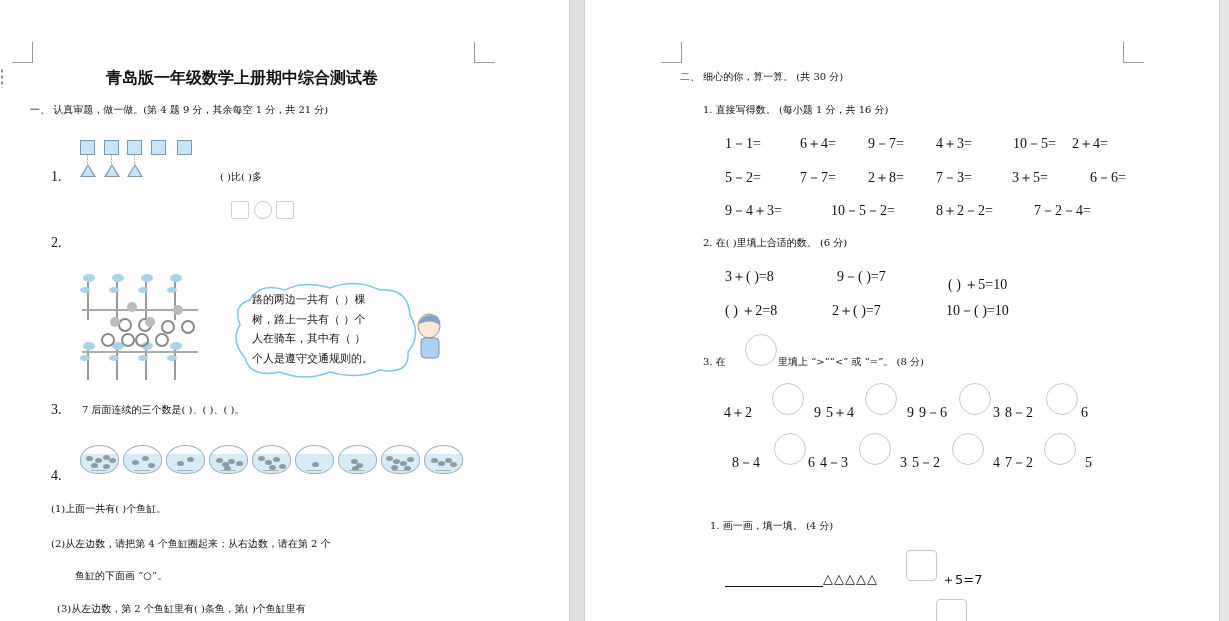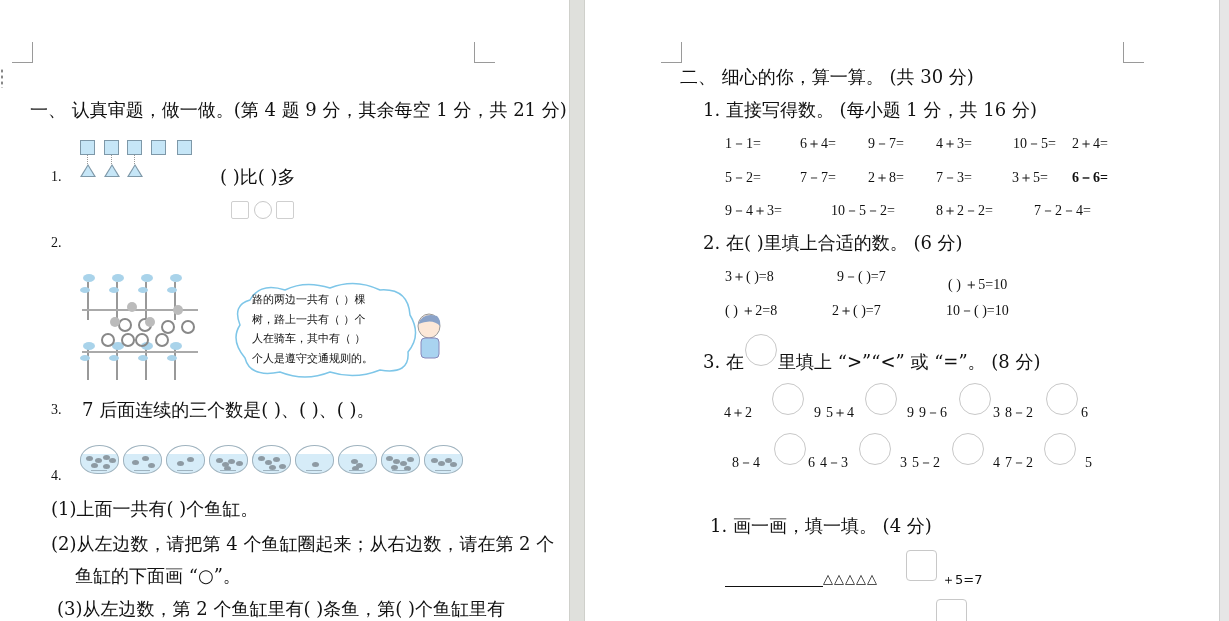--- a/index.html
+++ b/index.html
@@ -12,21 +12,21 @@
   .page { position:absolute; top:0; height:621px; background:#fff; overflow:hidden; }
   #page-left { left:0; width:569px; }
   #page-right { left:585px; width:634px; }
   .gap { position:absolute; top:0; left:569px; width:16px; height:621px; background:#dfe0dc; border-left:1px solid #cfd0cb; border-right:1px solid #cfd0cb; box-sizing:border-box; }
   .scroll-strip { position:absolute; top:0; left:1219px; width:10px; height:621px; background:#e6e6e6; border-left:1px solid #cfcfcf; box-sizing:border-box; }
   .corner { position:absolute; width:20px; height:20px; border-color:#9a9a9a; border-style:solid; border-width:0; }
   .corner.tl { border-right-width:1px; border-bottom-width:1px; }
   .corner.tr { border-left-width:1px; border-bottom-width:1px; }
   .drag-handle { position:absolute; left:0; top:68px; width:4px; height:20px;
     background-image:radial-gradient(#888 1px, transparent 1.2px); background-size:4px 6px; }
-  .t { position:absolute; white-space:nowrap; font-size:18px; line-height:18px; }
+  .t { position:absolute; white-space:nowrap; font-size:10px; line-height:18px; }
   .title { font-family:"DejaVu Sans", "Liberation Sans", sans-serif; font-weight:bold; font-size:16px; }
   .math { font-family:"Liberation Serif", serif; font-size:14px; }
   .sq { position:absolute; width:13px; height:13px; background:#c6e6f7; border:1px solid #7e98a8; }
   .tri { position:absolute; width:0; height:0; border-left:8px solid transparent; border-right:8px solid transparent; border-bottom:13px solid #7e98a8; }
   .tri::after { content:""; position:absolute; left:-6px; top:2px; border-left:6px solid transparent; border-right:6px solid transparent; border-bottom:10px solid #c6e6f7; }
   .dotline { position:absolute; width:0; height:9px; border-left:1px dotted #999; }
   .bx { position:absolute; width:16px; height:16px; border:1px solid #cfcfcf; border-radius:2px; background:#fff; }
   .circ { position:absolute; border:1px solid #c8c8c8; border-radius:50%; background:#fff; }
   .rbox { position:absolute; width:29px; height:29px; border:1px solid #c8c8c8; border-radius:4px; background:#fff; }
   .bowl { position:absolute; width:37px; height:27px; border:1px solid #9fb3bf; border-radius:50% 50% 45% 45%; background:linear-gradient(#fff 0 28%, #d6ecf8 28% 100%); overflow:hidden; }
@@ -35,20 +35,21 @@
   .underline-blank { position:absolute; height:0; border-bottom:1px solid #111; }
 </style>
 </head>
 <body>
 
 <div class="page" id="page-left">
   <div class="corner tl" style="left:12px;top:42px;"></div>
   <div class="corner tr" style="left:474px;top:42px;"></div>
   <div class="drag-handle"></div>
 
+  <div class="t title" style="left:106px;top:69px;">青岛版一年级数学上册期中综合测试卷</div>
   <div class="t" style="left:30px;top:101px;">一、 认真审题，做一做。(第 4 题 9 分，其余每空 1 分，共 21 分)</div>
 
   <div>
     <div class="sq" style="left:80px;top:140px;"></div>
     <div class="sq" style="left:104px;top:140px;"></div>
     <div class="sq" style="left:127px;top:140px;"></div>
     <div class="sq" style="left:151px;top:140px;"></div>
     <div class="sq" style="left:177px;top:140px;"></div>
     <div class="dotline" style="left:87px;top:155px;"></div>
     <div class="dotline" style="left:111px;top:155px;"></div>
@@ -207,21 +208,21 @@
     <div class="t math" style="left:283px;top:135px;">9－7=</div>
     <div class="t math" style="left:351px;top:135px;">4＋3=</div>
     <div class="t math" style="left:428px;top:135px;">10－5=</div>
     <div class="t math" style="left:487px;top:135px;">2＋4=</div>
 
     <div class="t math" style="left:140px;top:169px;">5－2=</div>
     <div class="t math" style="left:215px;top:169px;">7－7=</div>
     <div class="t math" style="left:283px;top:169px;">2＋8=</div>
     <div class="t math" style="left:351px;top:169px;">7－3=</div>
     <div class="t math" style="left:427px;top:169px;">3＋5=</div>
-    <div class="t math" style="left:487px;top:169px;font-weight:bold;">6－6=</div>
+    <div class="t math" style="left:505px;top:169px;">6－6=</div>
 
     <div class="t math" style="left:140px;top:202px;">9－4＋3=</div>
     <div class="t math" style="left:246px;top:202px;">10－5－2=</div>
     <div class="t math" style="left:351px;top:202px;">8＋2－2=</div>
     <div class="t math" style="left:449px;top:202px;">7－2－4=</div>
   </div>
 
   <div class="t" style="left:118px;top:234px;">2. 在(      )里填上合适的数。 (6 分)</div>
   <div>
     <div class="t math" style="left:140px;top:268px;">3＋(      )=8</div>

